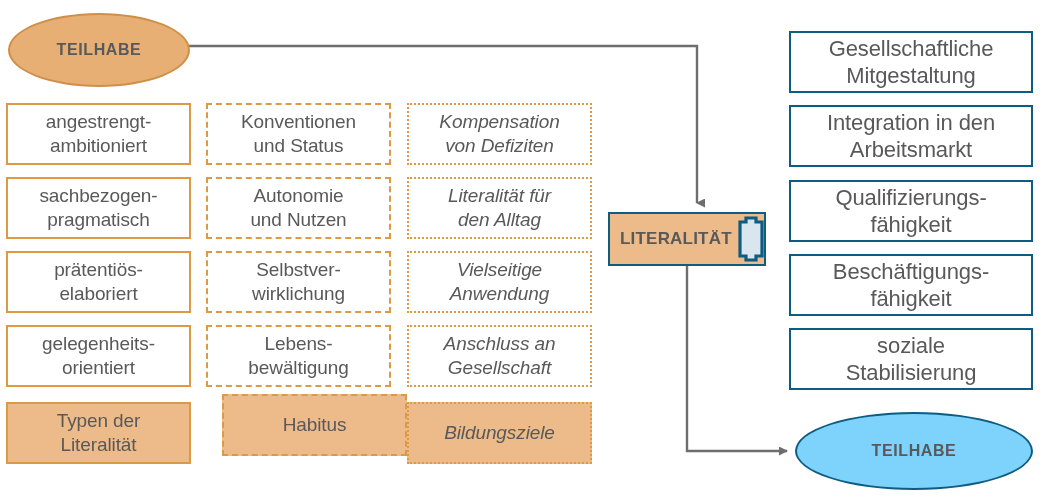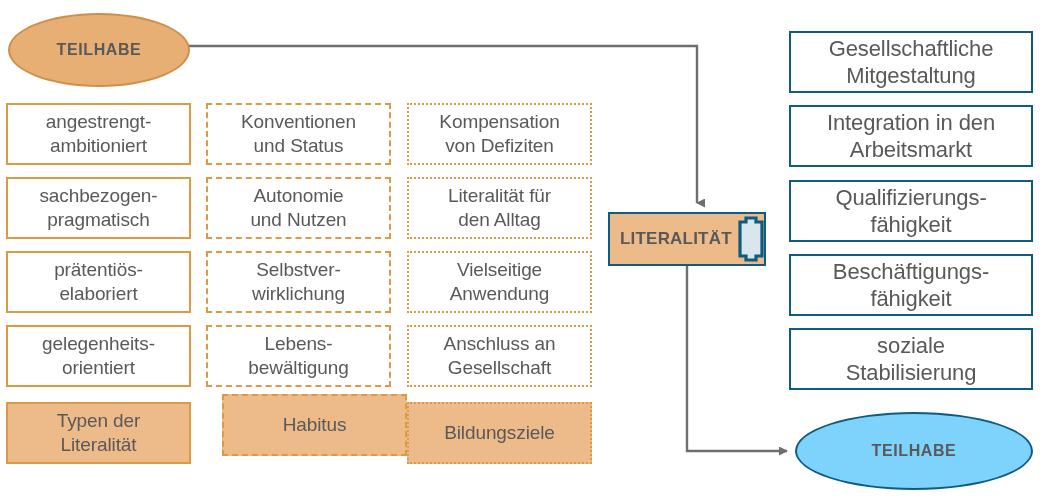--- a/index.html
+++ b/index.html
@@ -45,20 +45,21 @@
   .col2 {
     border: 2px dashed #DD9A45;
     width: 185px;
     height: 62px;
   }
   
   .col3 {
     border: 2px dotted #DD9A45;
     width: 185px;
     height: 62px;
+    font-style: italic;
   }
   
   .filled {
     background: #EDBB8A;
   }
 
   
   .colr {
     border: 2px solid #0E5C82;
     width: 244px;

